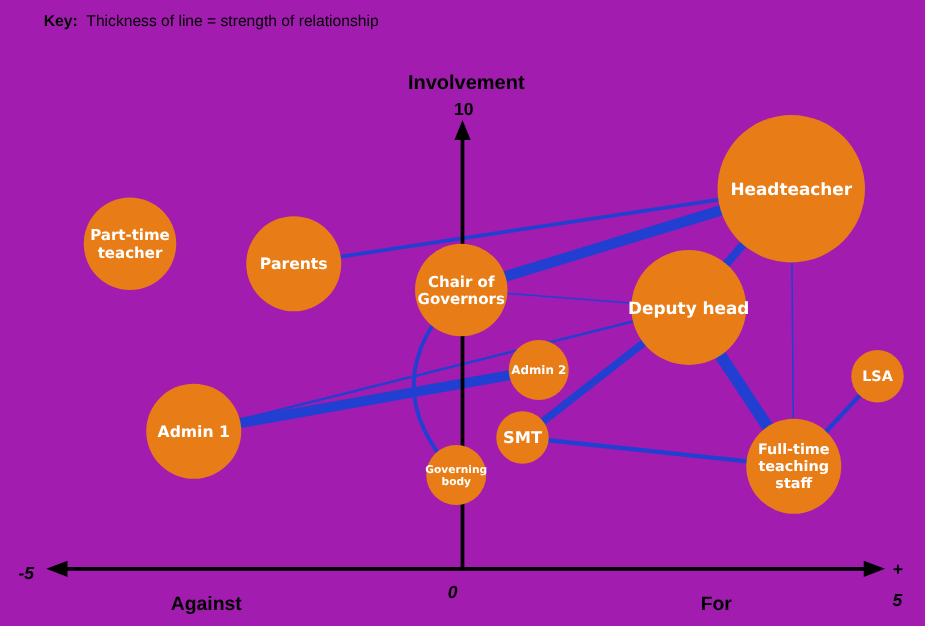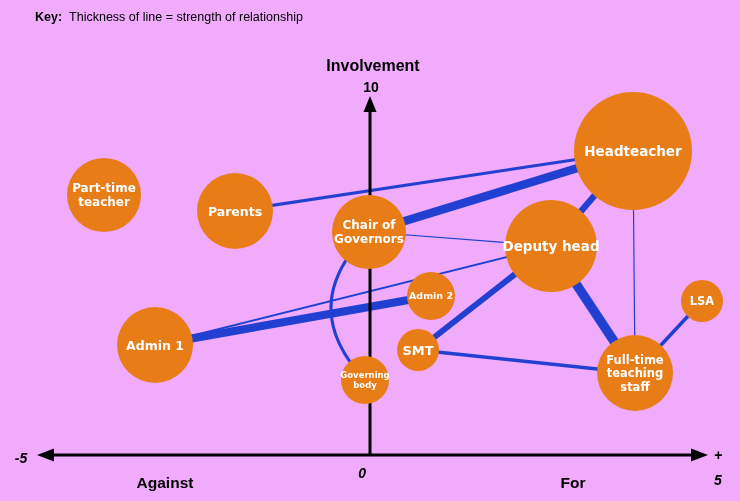--- a/index.html
+++ b/index.html
@@ -1,20 +1,20 @@
 <!DOCTYPE html>
 <html><head>
 <meta charset="utf-8">
 <style>
   html, body { margin: 0; padding: 0; background: #ffffff; }
   #canvas {
     position: relative;
     width: 740px;
     height: 501px;
-    background: #f0abfc;
+    background: #a21caf;
     font-family: "Liberation Sans", "DejaVu Sans", sans-serif;
     overflow: hidden;
   }
   #key-line {
     position: absolute;
     left: 35px;
     top: 10px;
     font-size: 12.5px;
     color: #000000;
     white-space: nowrap;

